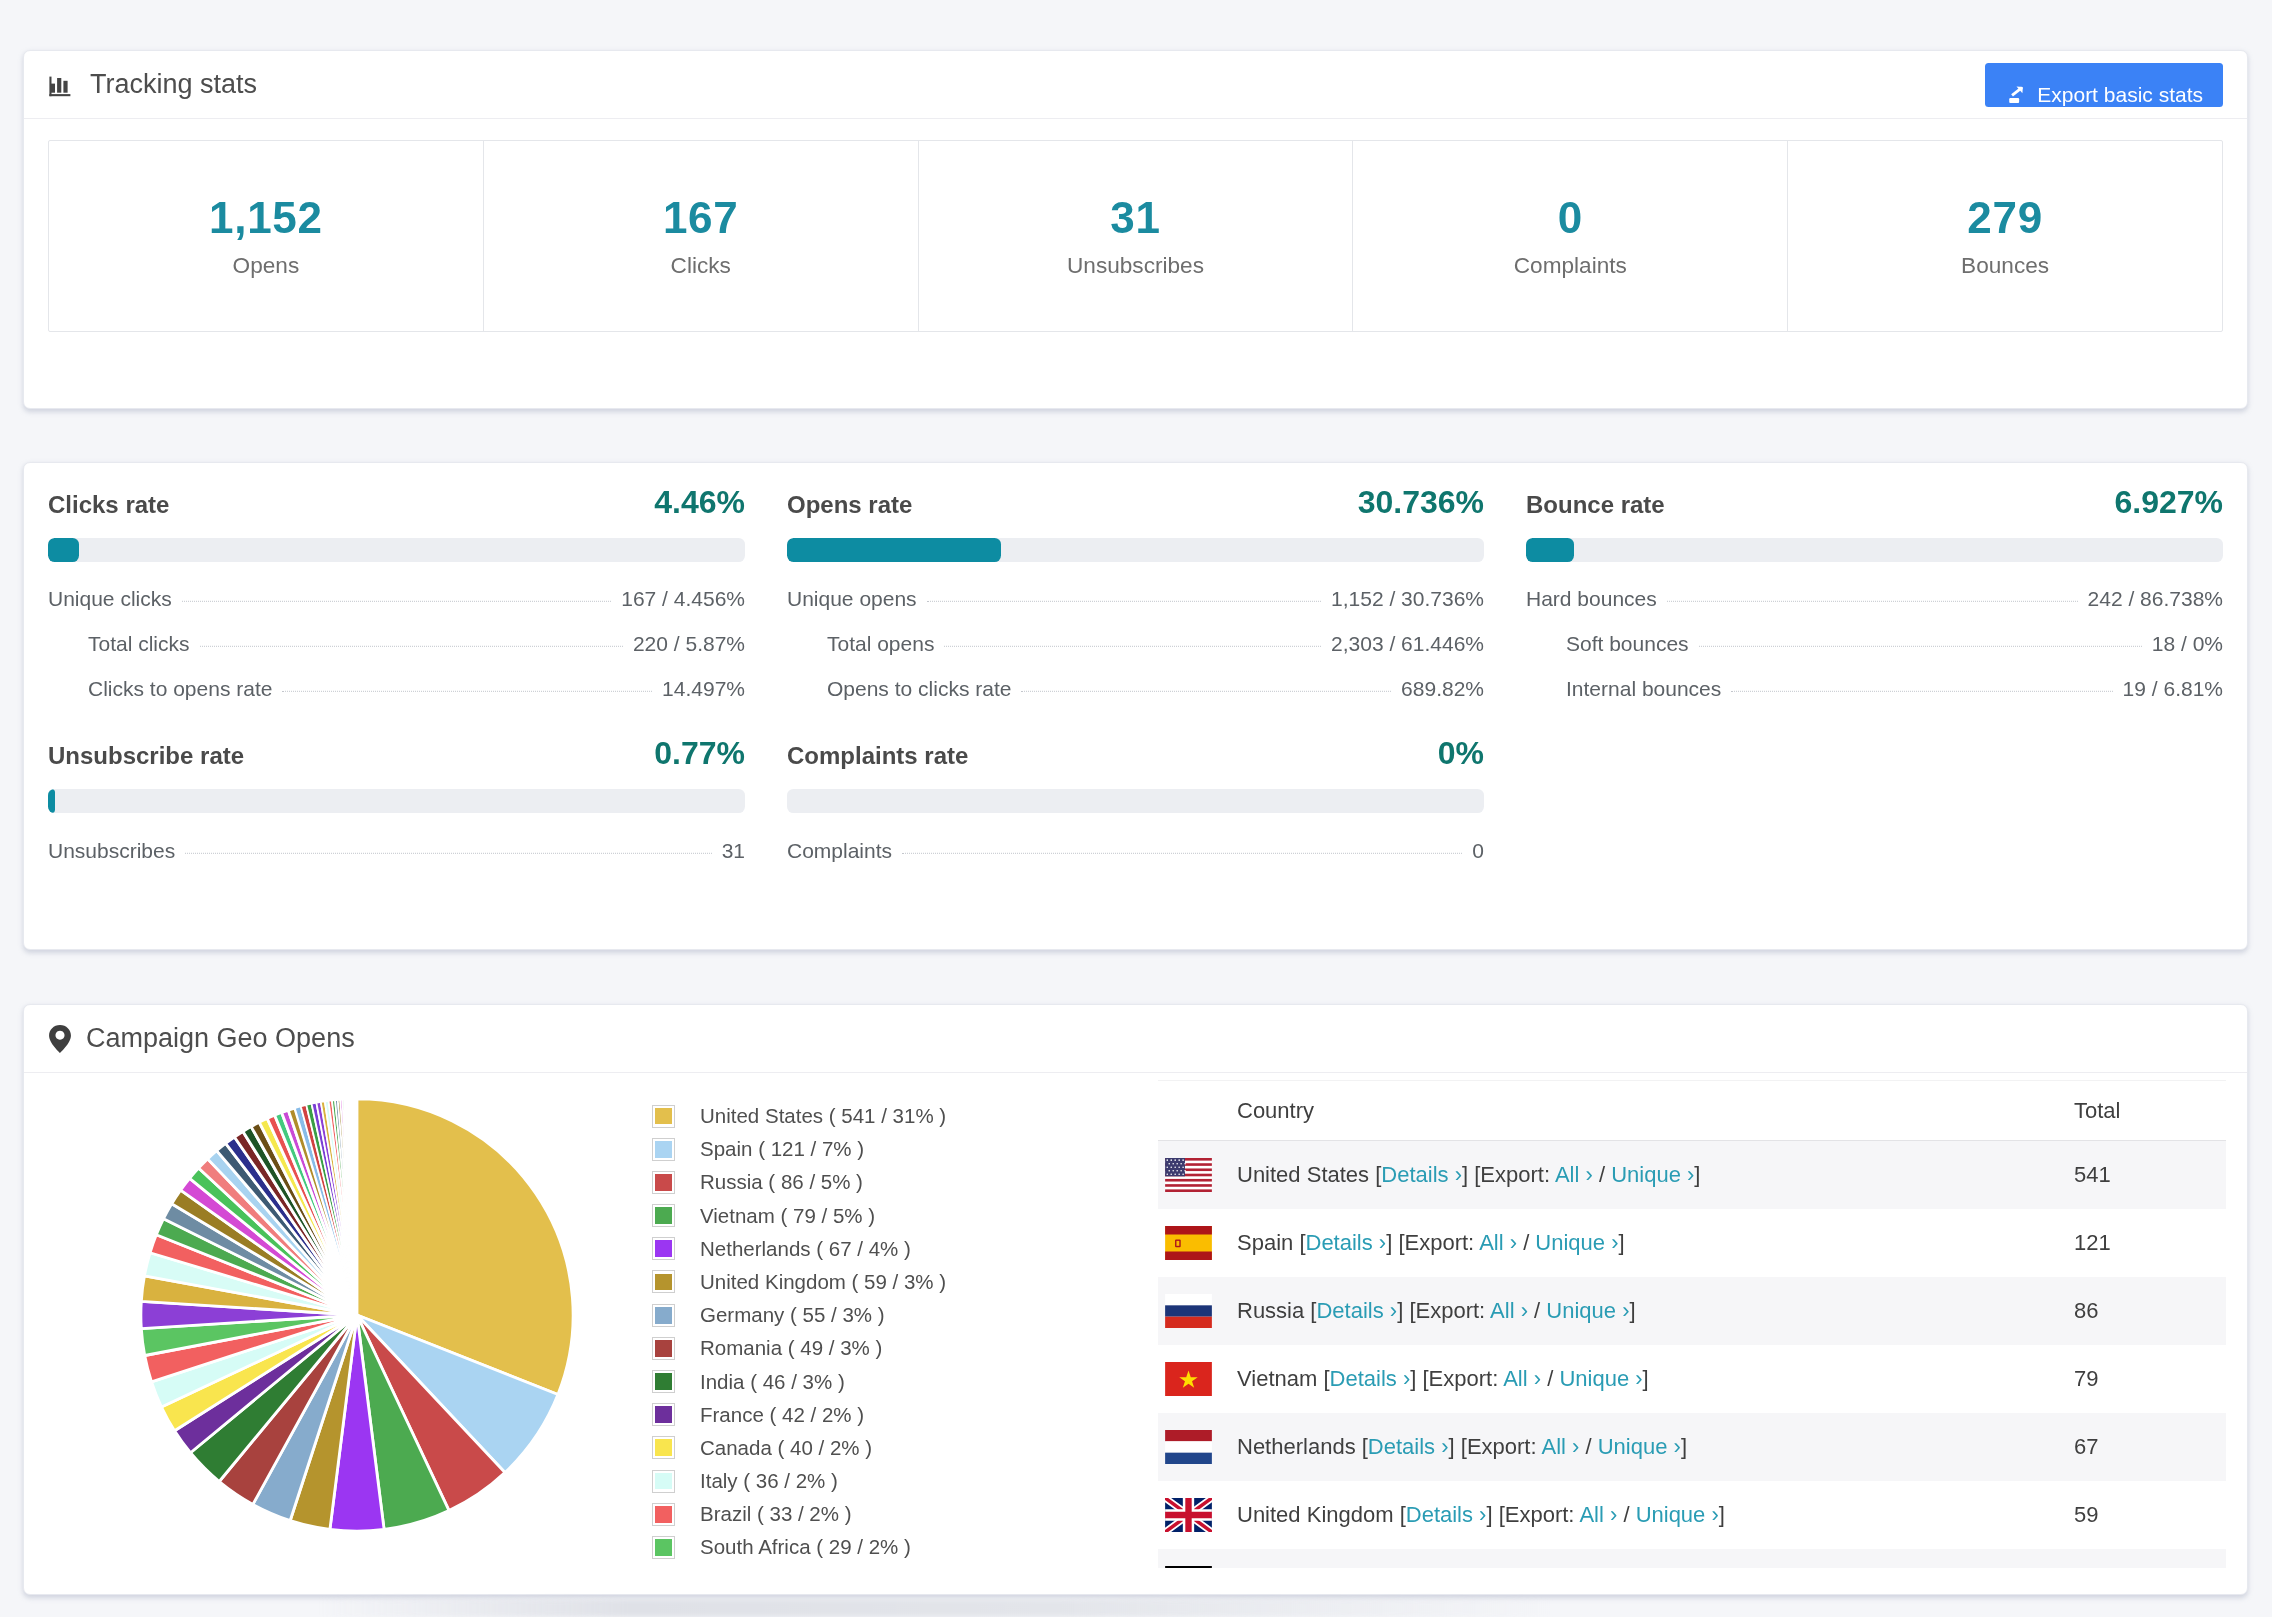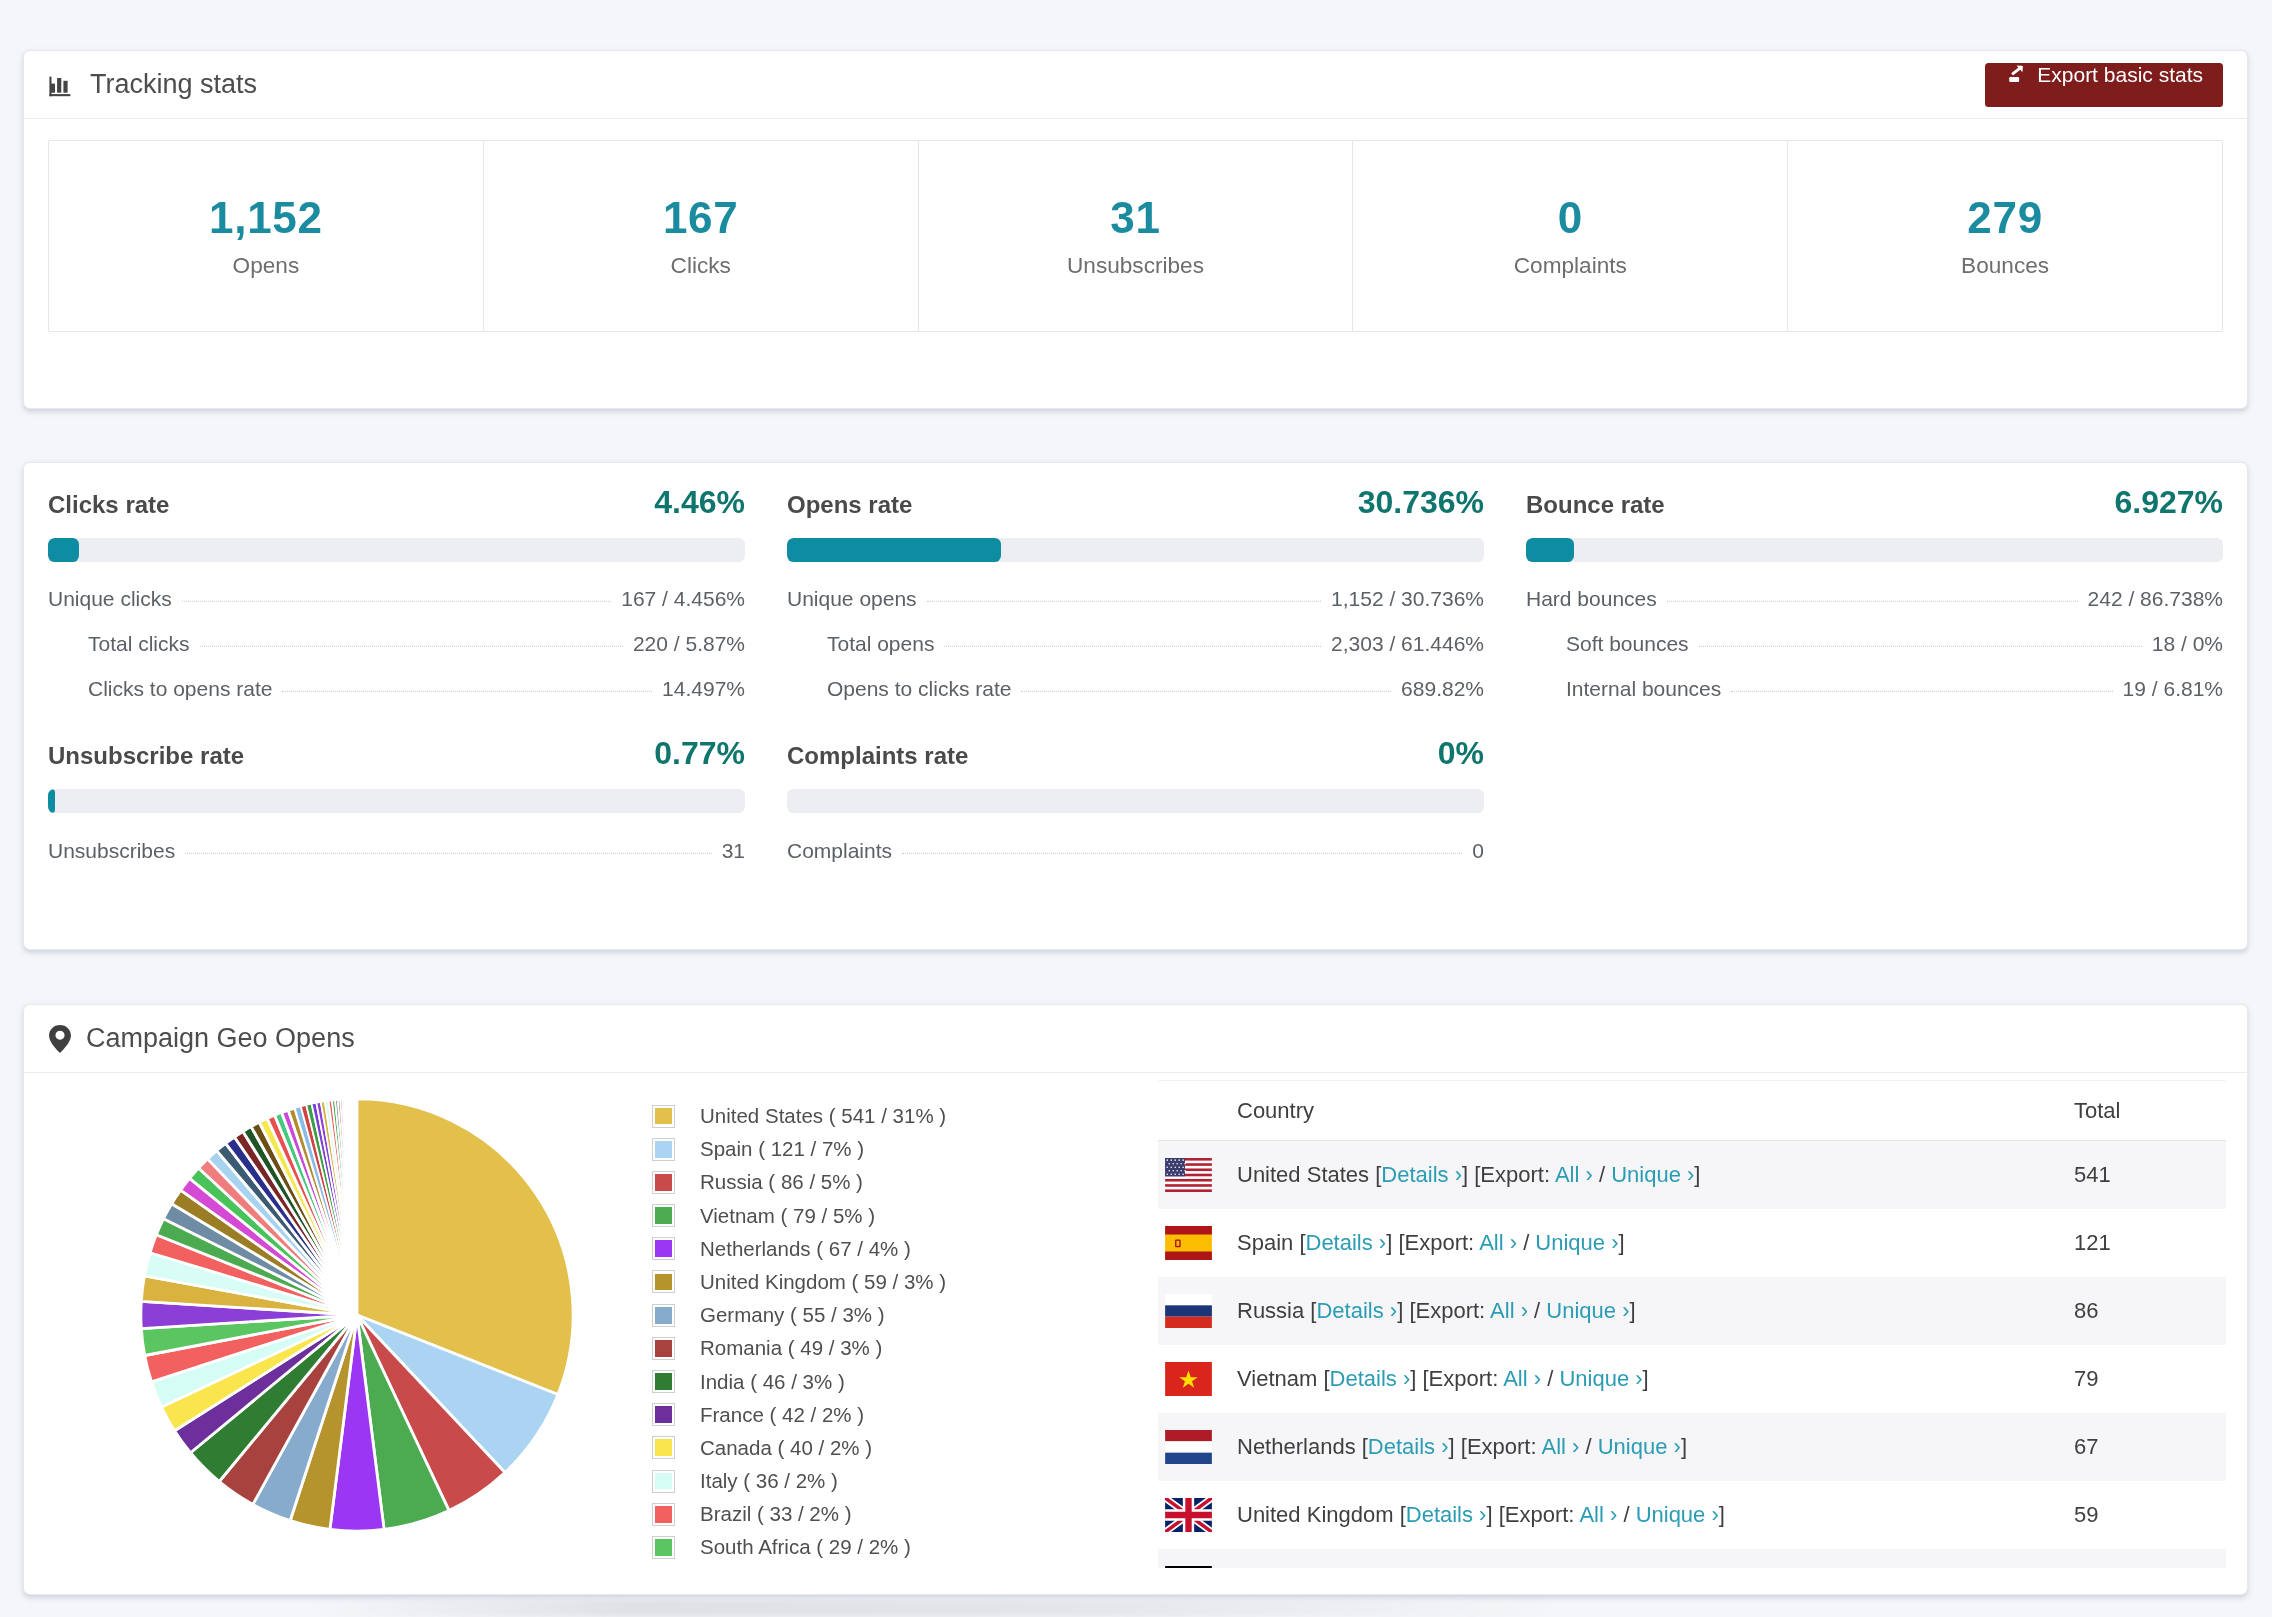--- a/index.html
+++ b/index.html
@@ -20,22 +20,22 @@
   }
   
   #card-tracking { top:50px; height:359px; }
   .card-header {
     height:68px; display:flex; align-items:center;
     padding:8px 24px; border-bottom:0.7px solid #ededf1;
     font-size:27px; color:#4d4d4d;
   }
   .hdr-icon { margin-right:14px; display:inline-flex; }
   .btn-export {
-    margin-left:auto; display:inline-flex; align-items:flex-start; gap:10px;
-    background:#7f1d1d; color:#ffffff; border:none; cursor:pointer;
+    margin-left:auto; display:inline-flex; align-items:flex-end; gap:10px;
+    background:#3b82f6; color:#ffffff; border:none; cursor:pointer;
     font-family:"Liberation Sans",sans-serif;
     font-size:21px; padding:0 20px; height:44px; border-radius:3.5px;
   }
   .stats-body { padding:20.5px 24px 0 24px; }
   .stats-strip {
     display:flex; height:192px;
     border:0.7px solid #e4e6ea; border-radius:2px; overflow:hidden;
   }
   .stat-cell {
     flex:1; display:flex; flex-direction:column;

